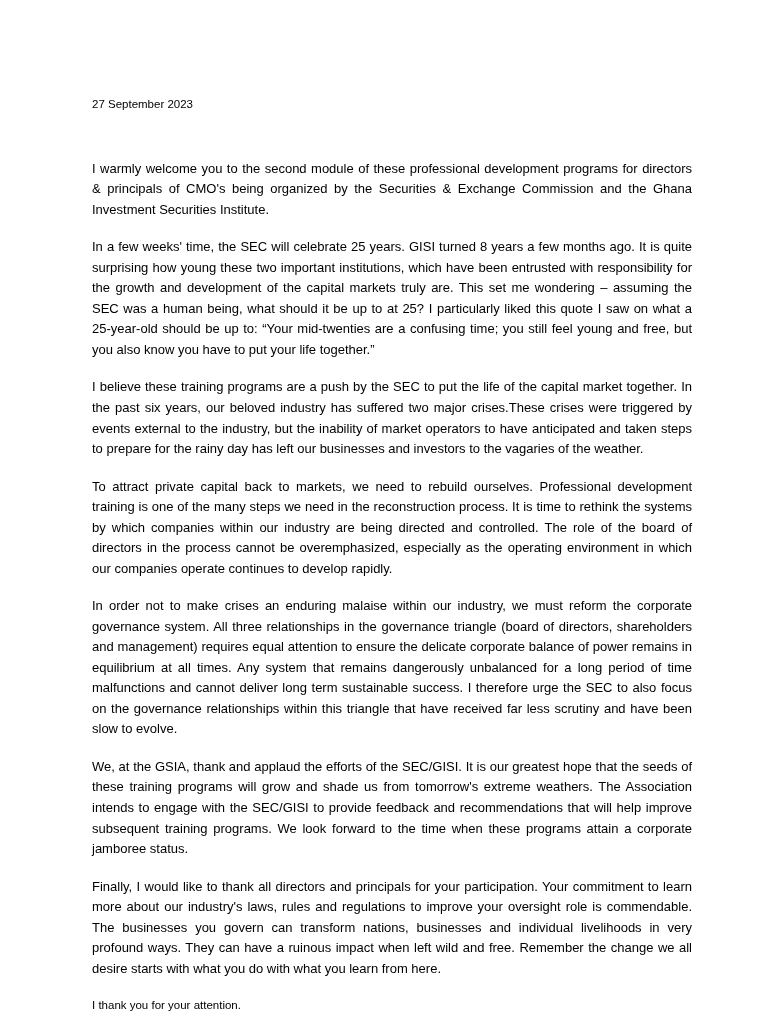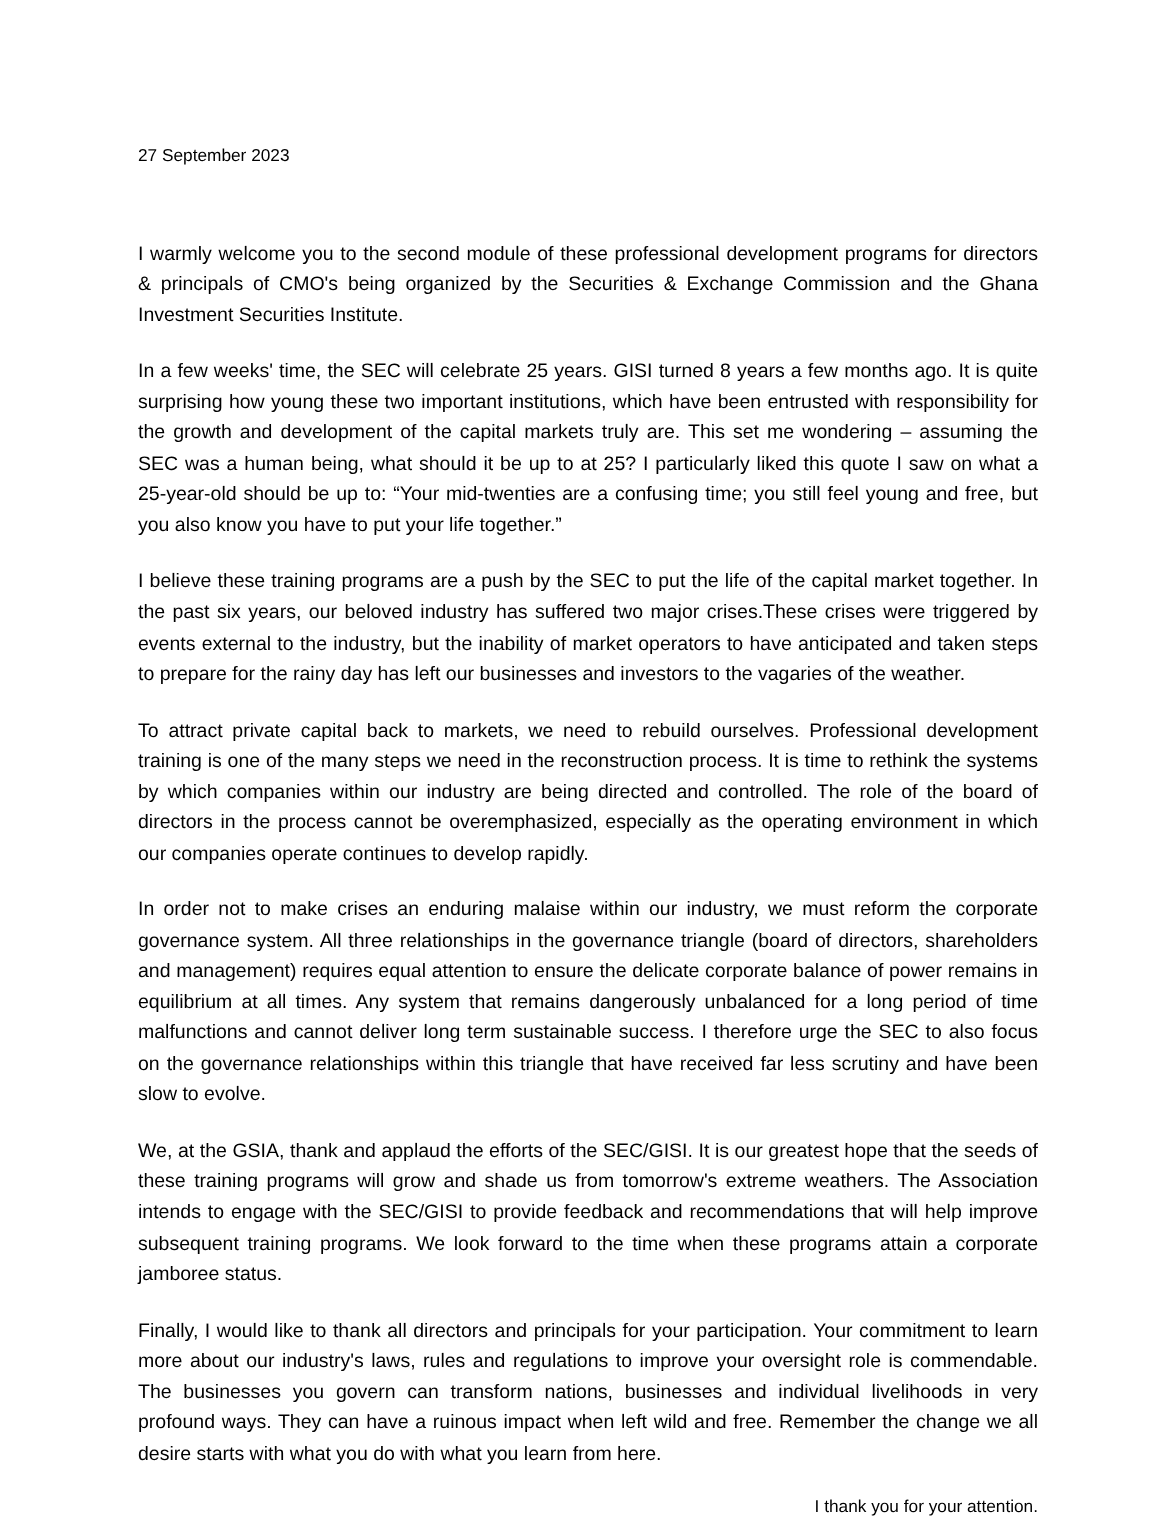--- a/index.html
+++ b/index.html
@@ -46,21 +46,21 @@
     text-align: justify;
     text-justify: inter-word;
     margin-bottom: 17px;
   }
   .para:last-child {
     margin-bottom: 0;
   }
   .closing {
     font-size: 11.5px;
     line-height: 1.58;
-    text-align: right;
+    text-align: left;
   }
 </style>
 </head>
 <body>
 
 <div class="page">
   <div class="content">
 
     <div class="doc-date">27 September 2023</div>
 

